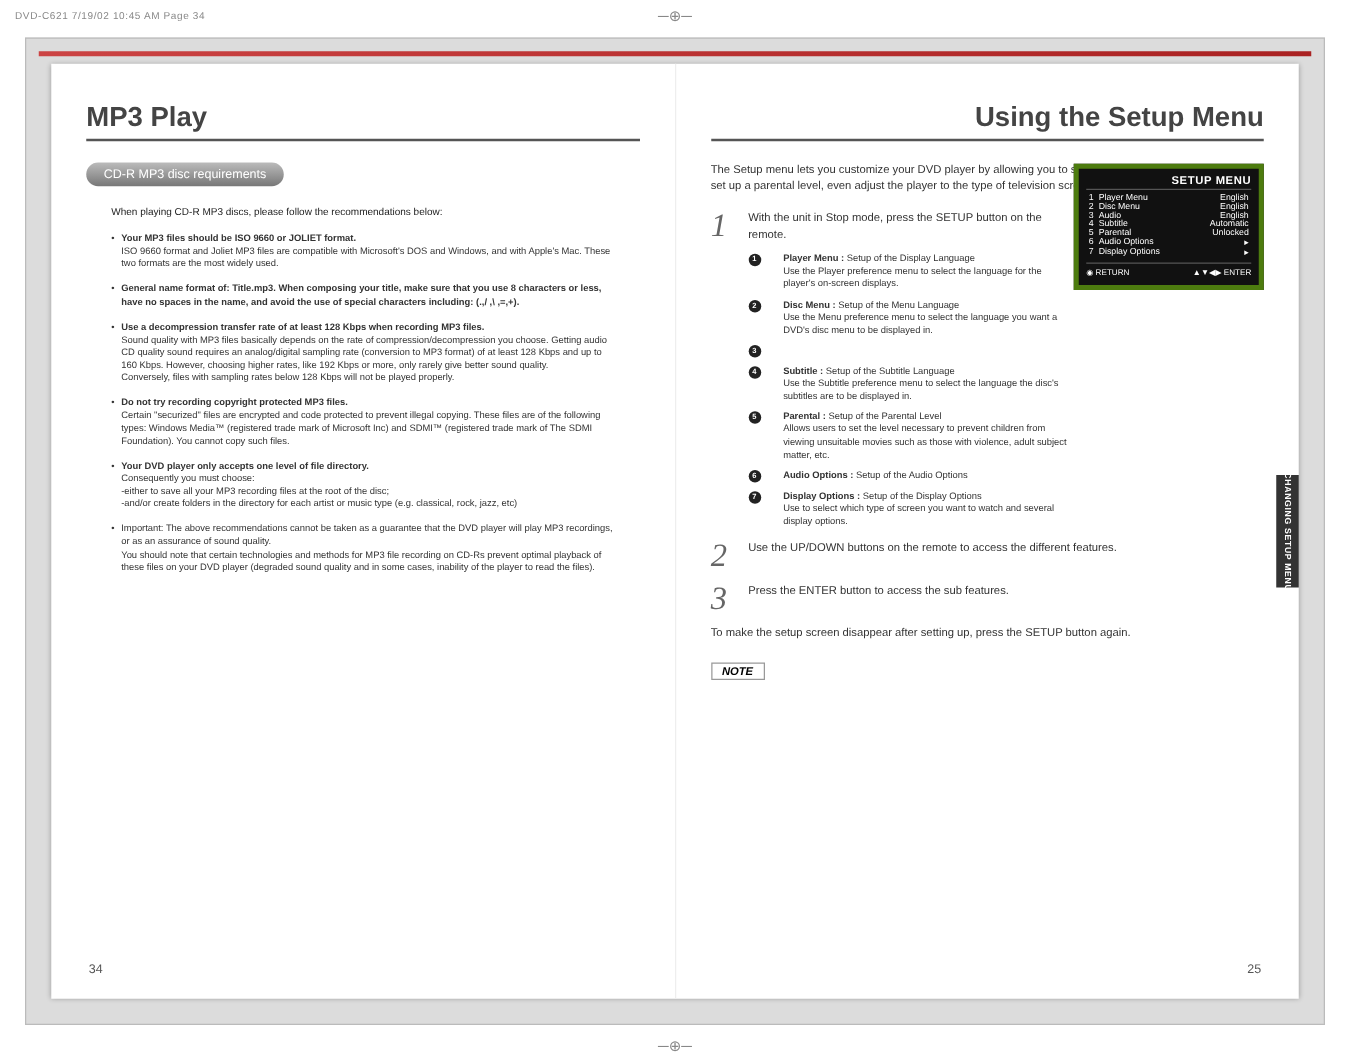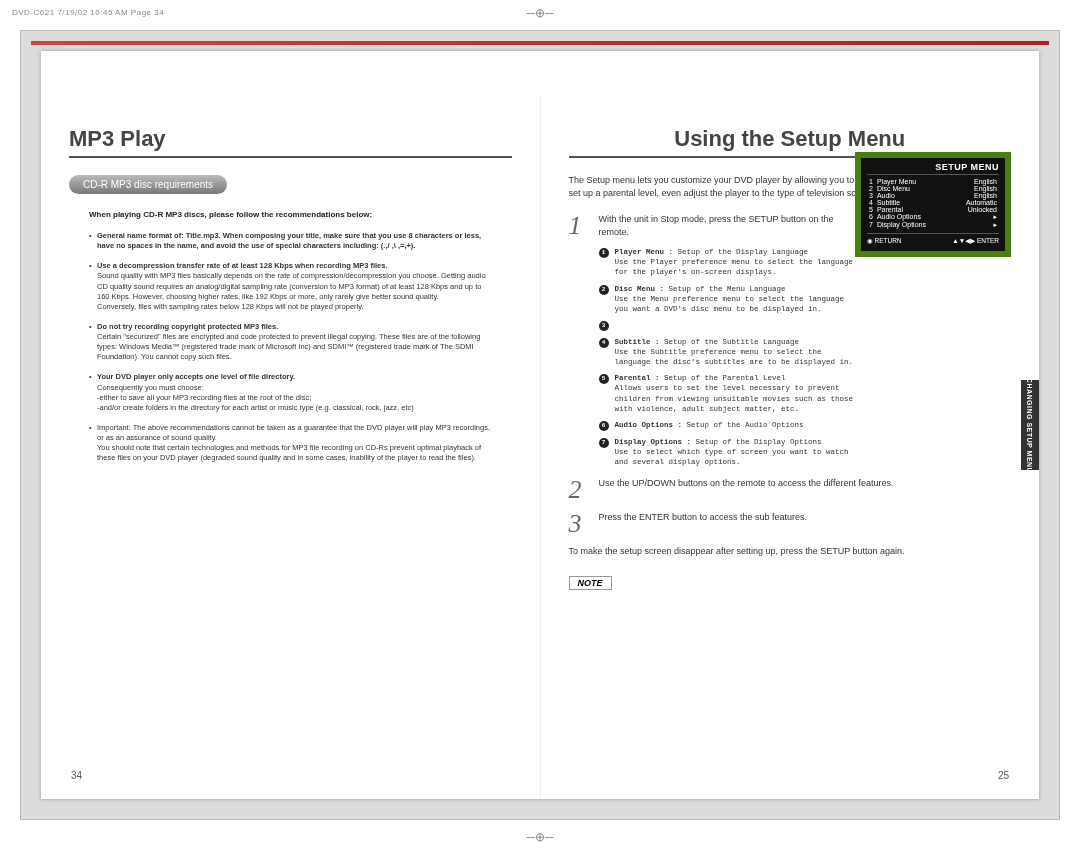--- a/index.html
+++ b/index.html
@@ -58,52 +58,51 @@
     bottom: 20px;
     background: #fff;
     display: flex;
     box-shadow: 0 0 4px rgba(0,0,0,0.3);
   }
   .page {
     flex: 1;
     padding: 30px 28px 32px 28px;
     position: relative;
     box-sizing: border-box;
-    margin-top: 45px;
   }
   .page-left {
     border-right: 1px solid #eee;
   }
   .page-title {
     font-size: 22px;
     font-weight: bold;
     color: #444;
     margin: 0 0 4px 0;
   }
   .page-title.right {
-    text-align: center;
+    text-align: right;
   }
   .title-rule {
     height: 2px;
     background: #555;
     margin-bottom: 16px;
   }
   .pill {
     display: inline-block;
     background: linear-gradient(to bottom,#bbb,#777);
     color: #fff;
     font-size: 10px;
     font-weight: normal;
     padding: 4px 14px;
     border-radius: 12px;
     margin-bottom: 16px;
   }
   .sub-bold {
     font-size: 8px;
-    font-weight: bold;
+    font-weight: normal;
     color: #222;
     margin: 0 20px 12px 20px;
   }
   .bullets {
     margin: 0 20px;
     padding: 0;
     list-style: none;
     font-size: 7.5px;
     color: #333;
     line-height: 1.35;
@@ -150,51 +149,50 @@
     flex: 1;
   }
   .menu-defs {
     margin-left: 30px;
     font-size: 7.5px;
     color: #333;
     line-height: 1.35;
   }
   .menu-defs .def {
     display: flex;
-    gap: 6px;
+    gap: 18px;
     margin-bottom: 6px;
-    font-family: Liberation Mono, monospace;
   }
   .circ-num {
     display: inline-flex;
     align-items: center;
     justify-content: center;
     width: 10px;
     height: 10px;
     border-radius: 50%;
     background: #222;
     color: #fff;
     font-size: 6px;
     font-weight: bold;
     flex-shrink: 0;
     margin-top: 1px;
   }
   .def-body .name {
     font-weight: bold;
   }
   .osd {
     position: absolute;
-    top: 56px;
+    top: 80px;
     right: 28px;
     width: 132px;
     background: #111;
     color: #fff;
     font-size: 7px;
     padding: 4px 6px 6px 6px;
-    border: 6px solid #4d7c0f;
+    border: 4px solid #4d7c0f;
   }
   .osd-title {
     text-align: right;
     font-weight: bold;
     font-size: 9px;
     border-bottom: 1px solid #555;
     padding-bottom: 2px;
     margin-bottom: 3px;
     letter-spacing: 0.5px;
   }
@@ -280,20 +278,21 @@
 <div class="grey-frame">
   <div class="red-bar"></div>
   <div class="spread">
 
     <div class="page page-left">
       <h1 class="page-title">MP3 Play</h1>
       <div class="title-rule"></div>
       <div class="pill">CD-R MP3 disc requirements</div>
       <p class="sub-bold">When playing CD-R MP3 discs, please follow the recommendations below:</p>
       <ul class="bullets" id="left-bullets">
+          <li><span class="head">Your MP3 files should be ISO 9660 or JOLIET format.</span><span style="white-space: pre-line;">ISO 9660 format and Joliet MP3 files are compatible with Microsoft's DOS and Windows, and with Apple's Mac. These two formats are the most widely used.</span></li>
           <li><span style="white-space: pre-line; font-weight: bold;">General name format of: Title.mp3. When composing your title, make sure that you use 8 characters or less, have no spaces in the name, and avoid the use of special characters including: (.,/ ,\ ,=,+).</span></li>
           <li><span class="head">Use a decompression transfer rate of at least 128 Kbps when recording MP3 files.</span><span style="white-space: pre-line;">Sound quality with MP3 files basically depends on the rate of compression/decompression you choose. Getting audio CD quality sound requires an analog/digital sampling rate (conversion to MP3 format) of at least 128 Kbps and up to 160 Kbps. However, choosing higher rates, like 192 Kbps or more, only rarely give better sound quality.
 Conversely, files with sampling rates below 128 Kbps will not be played properly.</span></li>
           <li><span class="head">Do not try recording copyright protected MP3 files.</span><span style="white-space: pre-line;">Certain "securized" files are encrypted and code protected to prevent illegal copying. These files are of the following types: Windows Media™ (registered trade mark of Microsoft Inc) and SDMI™ (registered trade mark of The SDMI Foundation). You cannot copy such files.</span></li>
           <li><span class="head">Your DVD player only accepts one level of file directory.</span><span style="white-space: pre-line;">Consequently you must choose:
 -either to save all your MP3 recording files at the root of the disc;
 -and/or create folders in the directory for each artist or music type (e.g. classical, rock, jazz, etc)</span></li>
           <li><span style="white-space: pre-line;">Important: The above recommendations cannot be taken as a guarantee that the DVD player will play MP3 recordings, or as an assurance of sound quality.
 You should note that certain technologies and methods for MP3 file recording on CD-Rs prevent optimal playback of these files on your DVD player (degraded sound quality and in some cases, inability of the player to read the files).</span></li>
         </ul>

